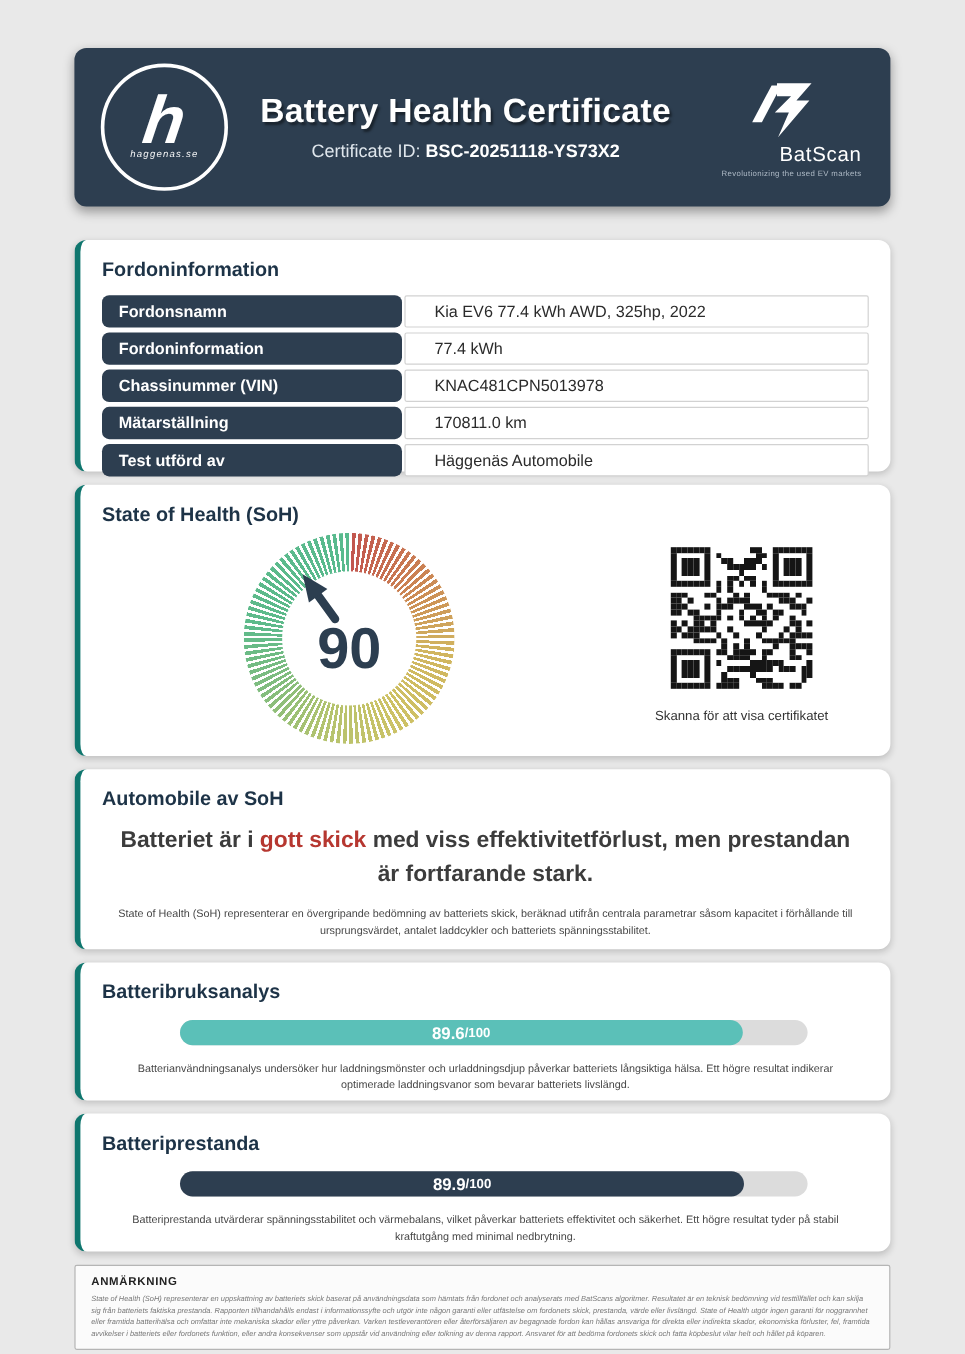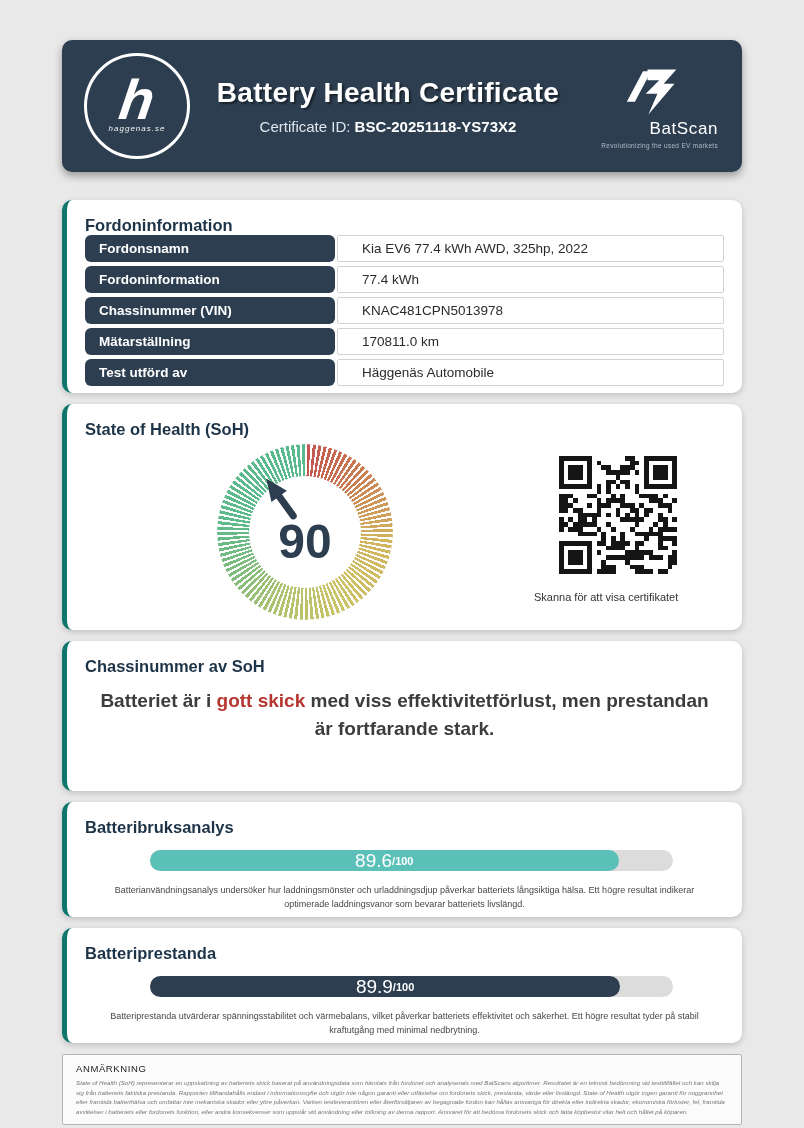--- a/index.html
+++ b/index.html
@@ -25,64 +25,64 @@
   .batscan-name{font-size:17px;letter-spacing:.6px;margin-top:1px}
   .batscan-tagline{font-size:6.5px;color:#aebac6;margin-top:3px;letter-spacing:.3px}
 
   
   .card{background:#fff;border-radius:10px;border-left:5px solid #0f766e;
         box-shadow:0 2px 6px rgba(0,0,0,.18);margin-bottom:11px;padding:16px 18px;position:relative}
   .card h2{margin:0;font-size:16.5px;font-weight:700;color:#1d3347}
 
   
   .card-vehicle{height:193px}
-  .vtable{}
+  .vtable{margin-top:11px}
   .vrow{display:flex;margin-bottom:4px;height:27px}
   .vlabel{width:250px;flex:none;background:#2d3e50;border-radius:6px;color:#fff;font-weight:700;
           font-size:13.5px;display:flex;align-items:center;padding-left:14px}
   .vvalue{flex:1;border:1px solid #d2d2d2;border-radius:2px;background:#fff;display:flex;align-items:center;
           padding-left:24px;font-size:13.5px;color:#2b2b2b;margin-left:2px}
 
   
   .card-soh{height:226px}
-  .gauge{position:absolute;left:150px;top:40px;width:176px;height:176px}
+  .gauge{position:absolute;left:136px;top:40px;width:176px;height:176px}
   .gauge-ring{position:absolute;inset:0;border-radius:50%;
     background:
       repeating-conic-gradient(#ffffff 0deg 1.5deg, rgba(255,255,255,0) 1.5deg 3.6deg),
       conic-gradient(from 0deg,#c2544e 0deg,#cb8353 48deg,#d1b55f 98deg,#cdc266 150deg,#b3c36e 196deg,#84bd7d 236deg,#5eba8a 276deg,#58ba8e 360deg);
     -webkit-mask:radial-gradient(closest-side,transparent 63%,#000 64%,#000 100%);
             mask:radial-gradient(closest-side,transparent 63%,#000 64%,#000 100%)}
   .gauge-needle{position:absolute;inset:0;transform-origin:50% 50%}
   .gauge-value{position:absolute;inset:0;display:flex;align-items:center;justify-content:center;
                font-size:48px;font-weight:700;color:#2c3e50;transform:translateY(9px)}
-  .qr-wrap{position:absolute;right:40px;top:52px;width:168px;}
+  .qr-wrap{position:absolute;right:40px;top:52px;width:168px;text-align:center}
   .qr{display:grid;grid-template-columns:repeat(25,1fr);grid-auto-rows:1fr;width:118px;height:118px;
       background:#fff;margin:0 auto}
   .qr i{display:block}
   .qr i.on{background:#151515}
   .qr-caption{margin-top:17px;font-size:11px;color:#333}
 
   
   .card-desc{height:150px}
   .lead{margin:11px 4px 0;text-align:center;font-size:19px;font-weight:700;color:#3c3c3c;line-height:1.45}
   .lead .hl{color:#b63730}
   .fine{margin:13px 10px 0;text-align:center;font-size:9px;color:#474747;line-height:1.55}
 
   
   .card-bar{height:115px}
   .track{margin:13px 0 0 65px;width:523px;height:21px;background:#dcdcdc;border-radius:11px}
   .fill{height:100%;border-radius:11px;display:flex;align-items:center;justify-content:center;color:#fff;min-width:40px}
-  .fill .score{font-size:19px;font-weight:400}
+  .fill .score{font-size:14px;font-weight:700}
   .fill .denom{font-size:11px;font-weight:700}
   .fill-teal{background:#5bc0b8}
   .fill-navy{background:#2d3e50}
 
   
   .remark{background:#fbfbfb;border:1px solid #b5b5b5;border-radius:2px;padding:8px 13px;min-height:59px}
-  .remark h3{margin:0;font-size:9.5px;font-weight:400;color:#222;letter-spacing:.6px}
+  .remark h3{margin:0;font-size:9.5px;font-weight:700;color:#222;letter-spacing:.6px}
   .remark p{margin:4px 0 0;font-size:6.2px;font-style:italic;color:#787878;line-height:1.55}
 </style>
 </head>
 <body>
 
 <div class="page">
 
   <header class="header">
     <div class="logo-circle">
       <div class="logo-h">h</div>
@@ -769,22 +769,23 @@
           <i class="on"></i>
           <i class="on"></i>
           <i></i>
           <i></i>
         </div>
       <div class="qr-caption">Skanna för att visa certifikatet</div>
     </div>
   </section>
 
   <section class="card card-desc">
-    <h2>Chassinummer av SoH</h2>
+    <h2>Automobile av SoH</h2>
     <p class="lead"><span>Batteriet är i </span><span class="hl">gott skick</span><span> med viss effektivitetförlust, men prestandan är fortfarande stark.</span></p>
+    <p class="fine">State of Health (SoH) representerar en övergripande bedömning av batteriets skick, beräknad utifrån centrala parametrar såsom kapacitet i förhållande till ursprungsvärdet, antalet laddcykler och batteriets spänningsstabilitet.</p>
   </section>
 
   <section class="card card-bar">
     <h2>Batteribruksanalys</h2>
     <div class="track">
       <div class="fill fill-teal" style="width: 89.6%;">
         <span class="score">89.6</span>
           <span class="denom">/100</span>
       </div>
     </div>

